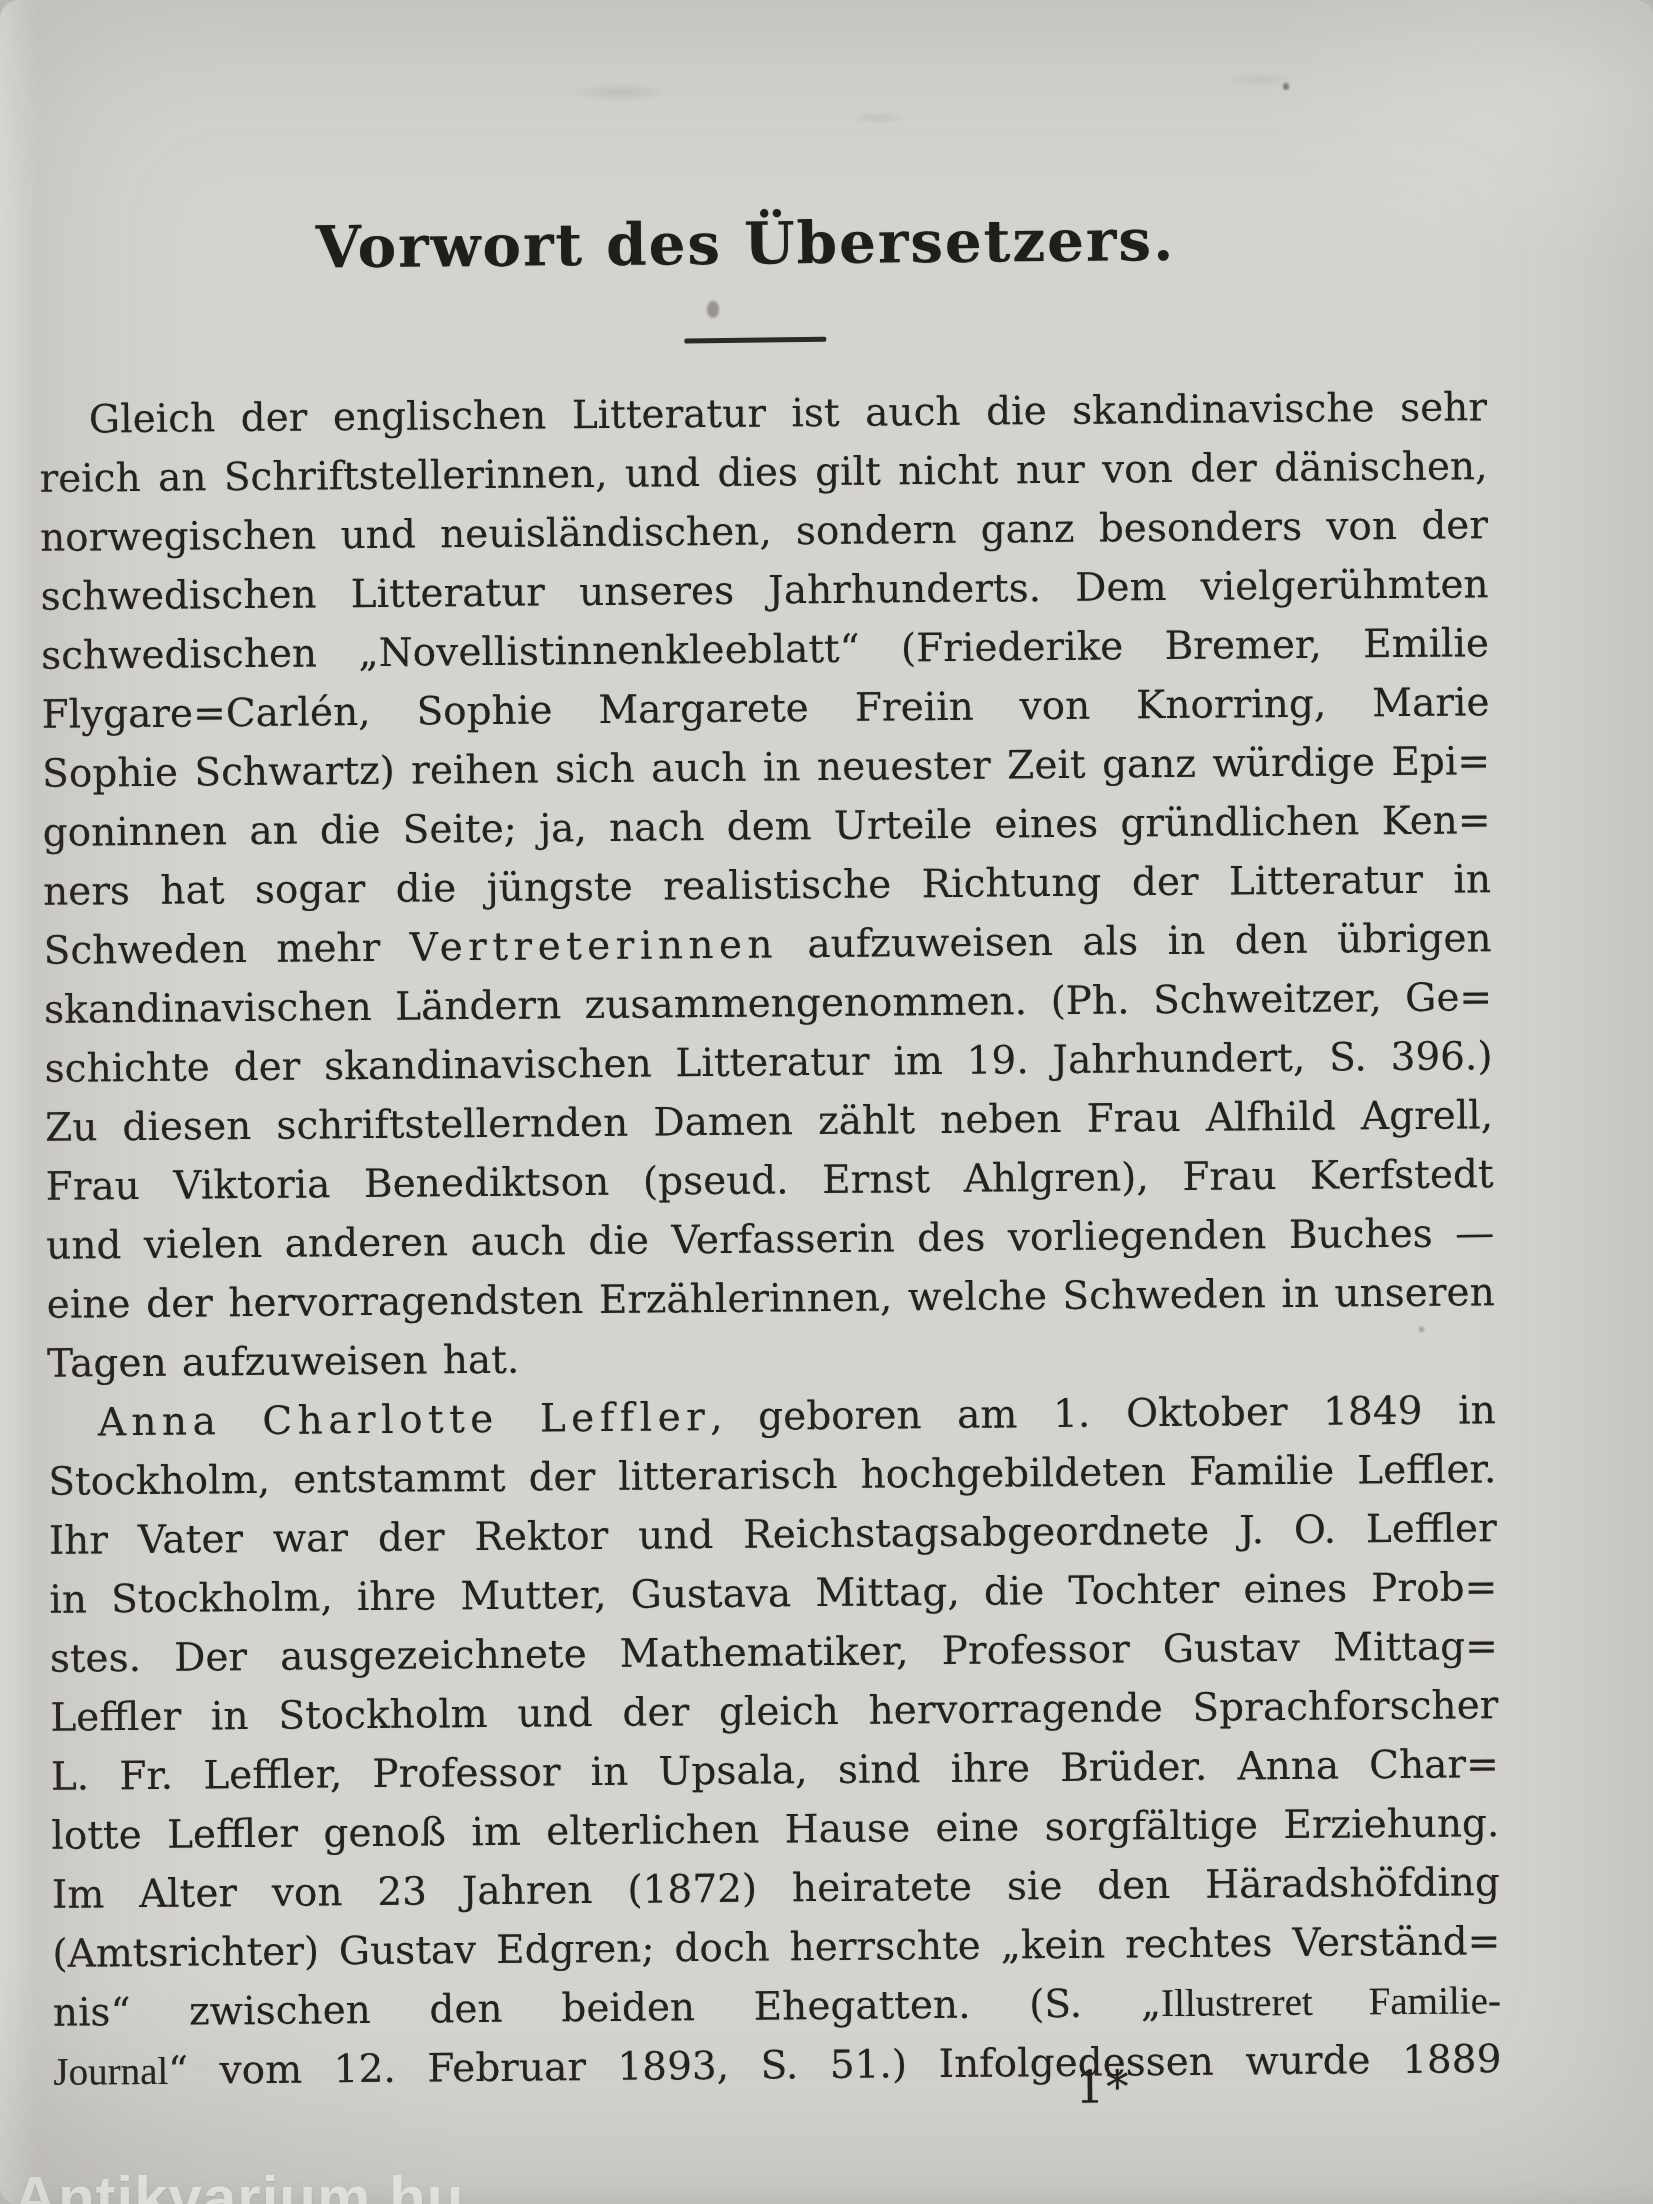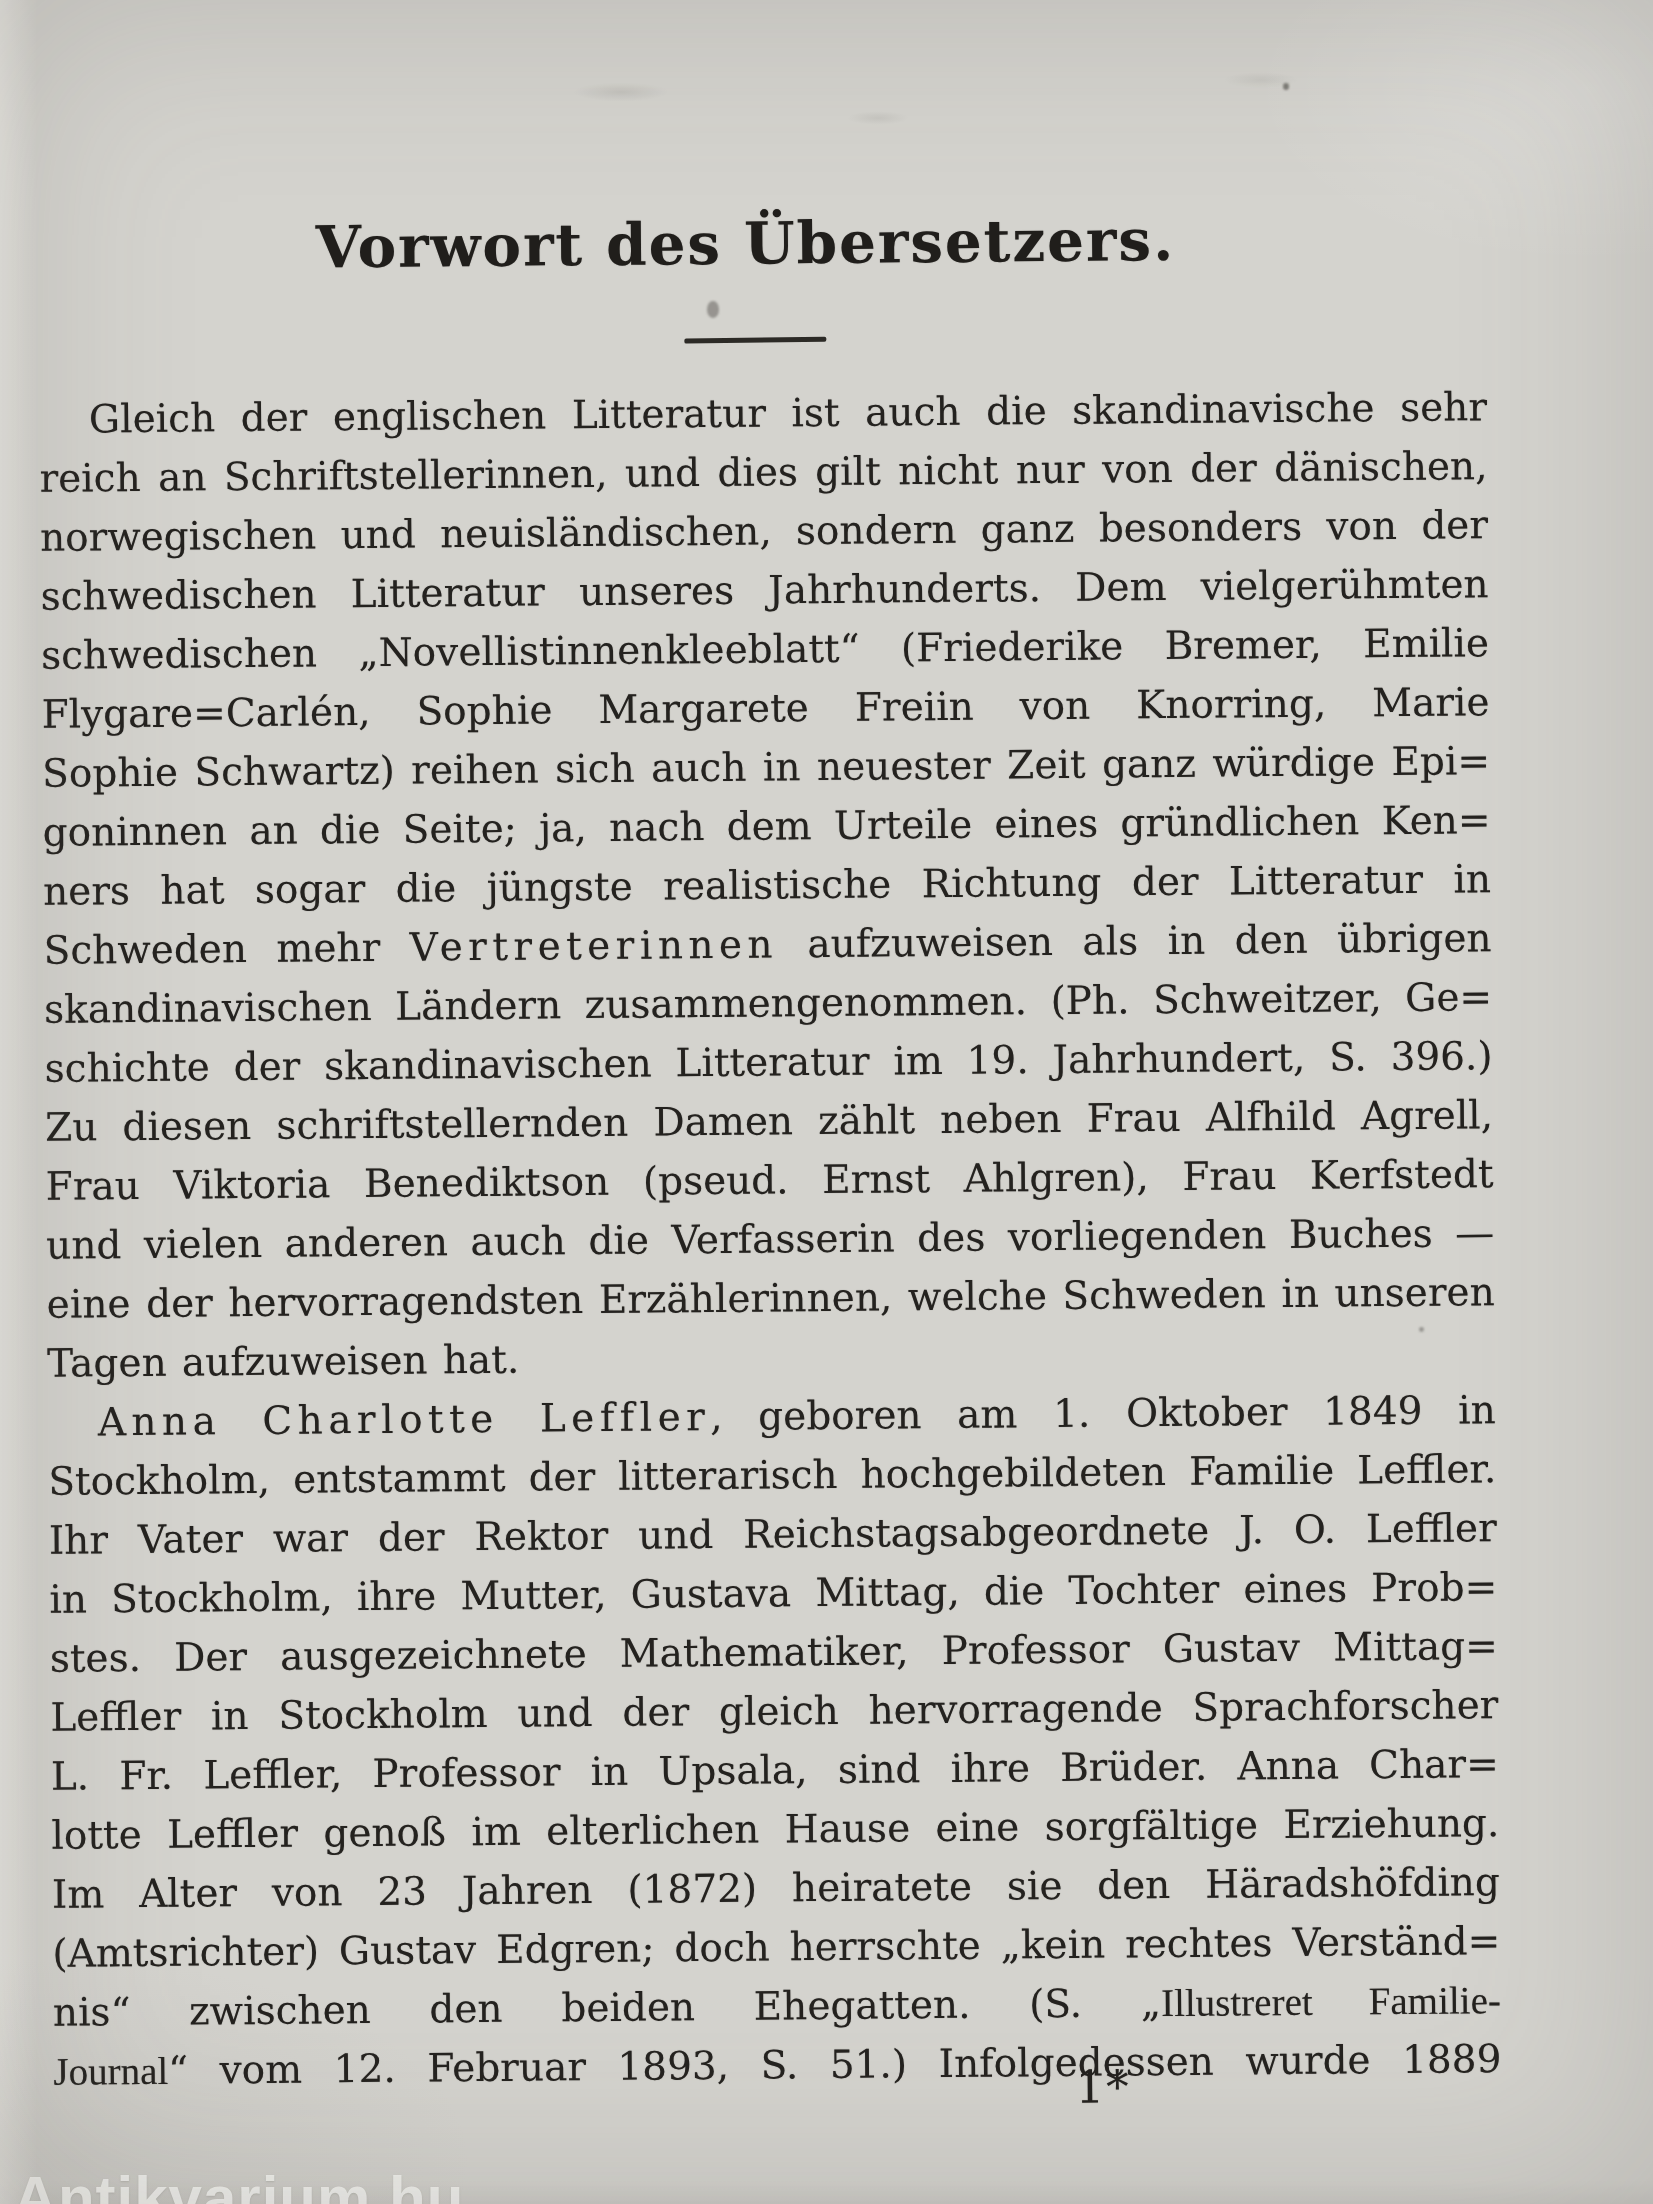--- a/index.html
+++ b/index.html
@@ -12,20 +12,21 @@
       radial-gradient(ellipse 68px 13.6px at 621px 92px,  rgba(110,108,102,0.16), transparent 70%),
       radial-gradient(ellipse 44px 9.7px at 878px 118px, rgba(110,108,102,0.13), transparent 70%),
       radial-gradient(ellipse 53px 11.6px at 1261px 80px, rgba(110,108,102,0.11), transparent 70%),
       radial-gradient(ellipse 485px 252px at 96% 4%,   rgba(255,255,255,0.20), transparent 70%),
       radial-gradient(ellipse 582px 291px at 4% 98%,   rgba(150,148,142,0.14), transparent 70%),
       linear-gradient(90deg, rgba(238,237,232,0.75) 0px, rgba(238,237,232,0.0) 37px),
       linear-gradient(0deg,  rgba(120,118,112,0.10) 0px, rgba(120,118,112,0.0) 25px);
     overflow:hidden;
     font-family:"DejaVu Serif", serif;
     color:#24221f;
+    border-radius:19px;
   }
   .page::after {
     content:""; position:absolute; inset:0; pointer-events:none;
     box-shadow: inset 0 0 184px 17.5px rgba(95,92,86,0.20);
   }
   .content {
     position:absolute; inset:0;
     transform:rotate(-0.5deg);
     transform-origin:50% 50%;
     text-shadow:0 0 1px rgba(40,38,34,0.40);

